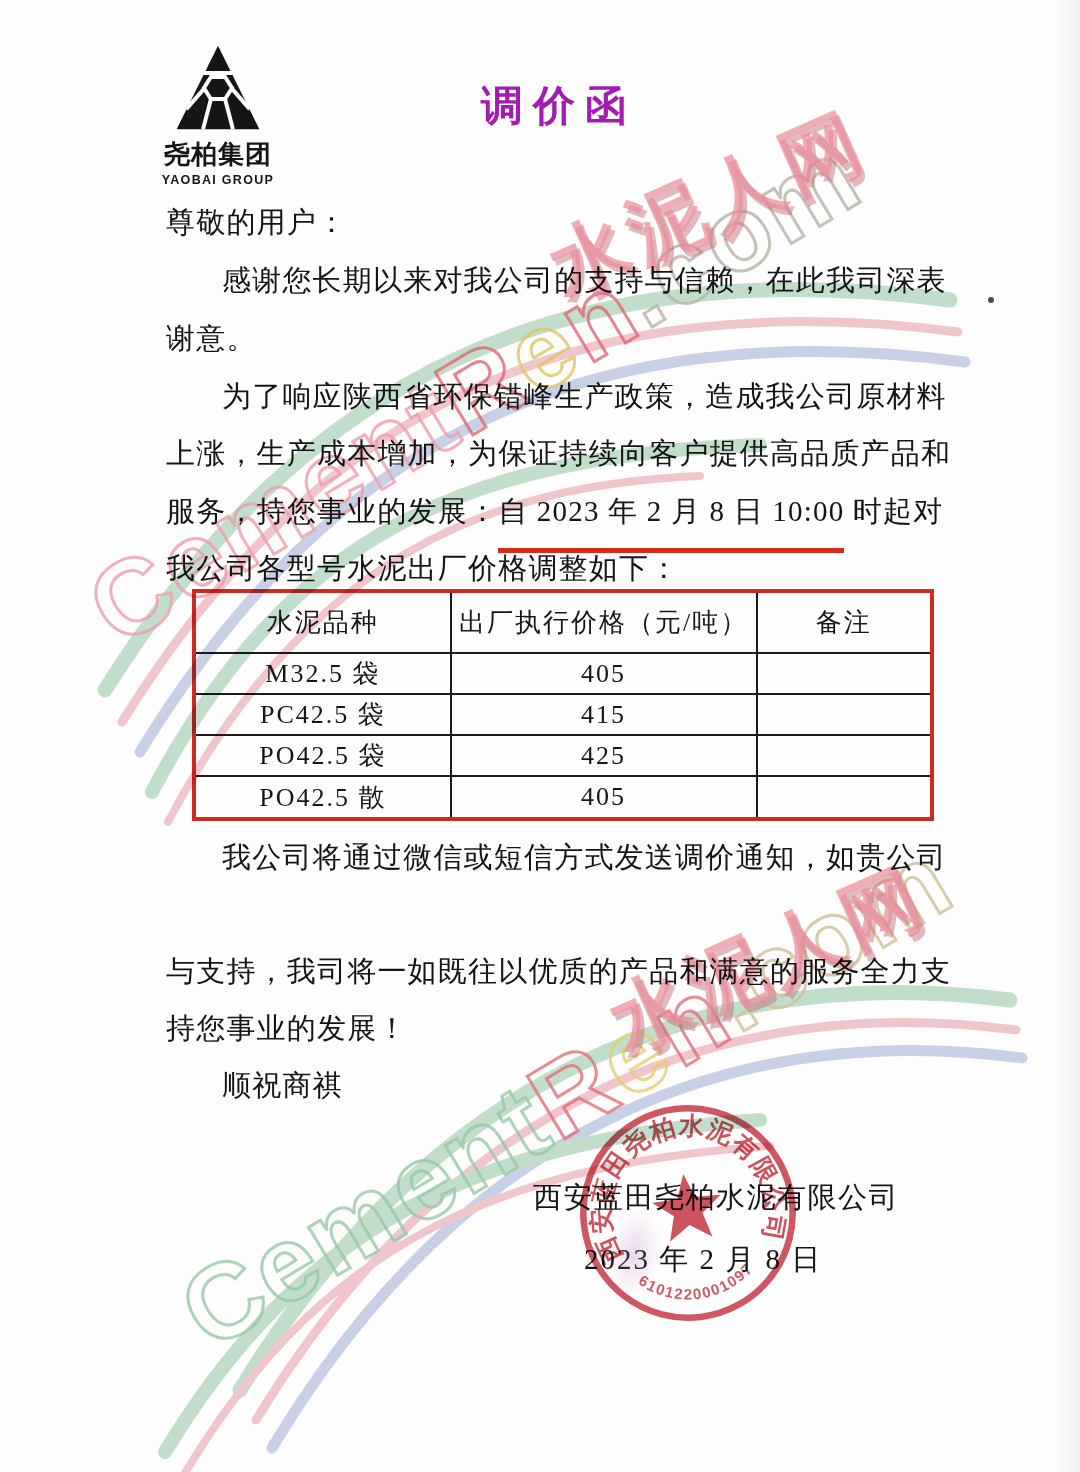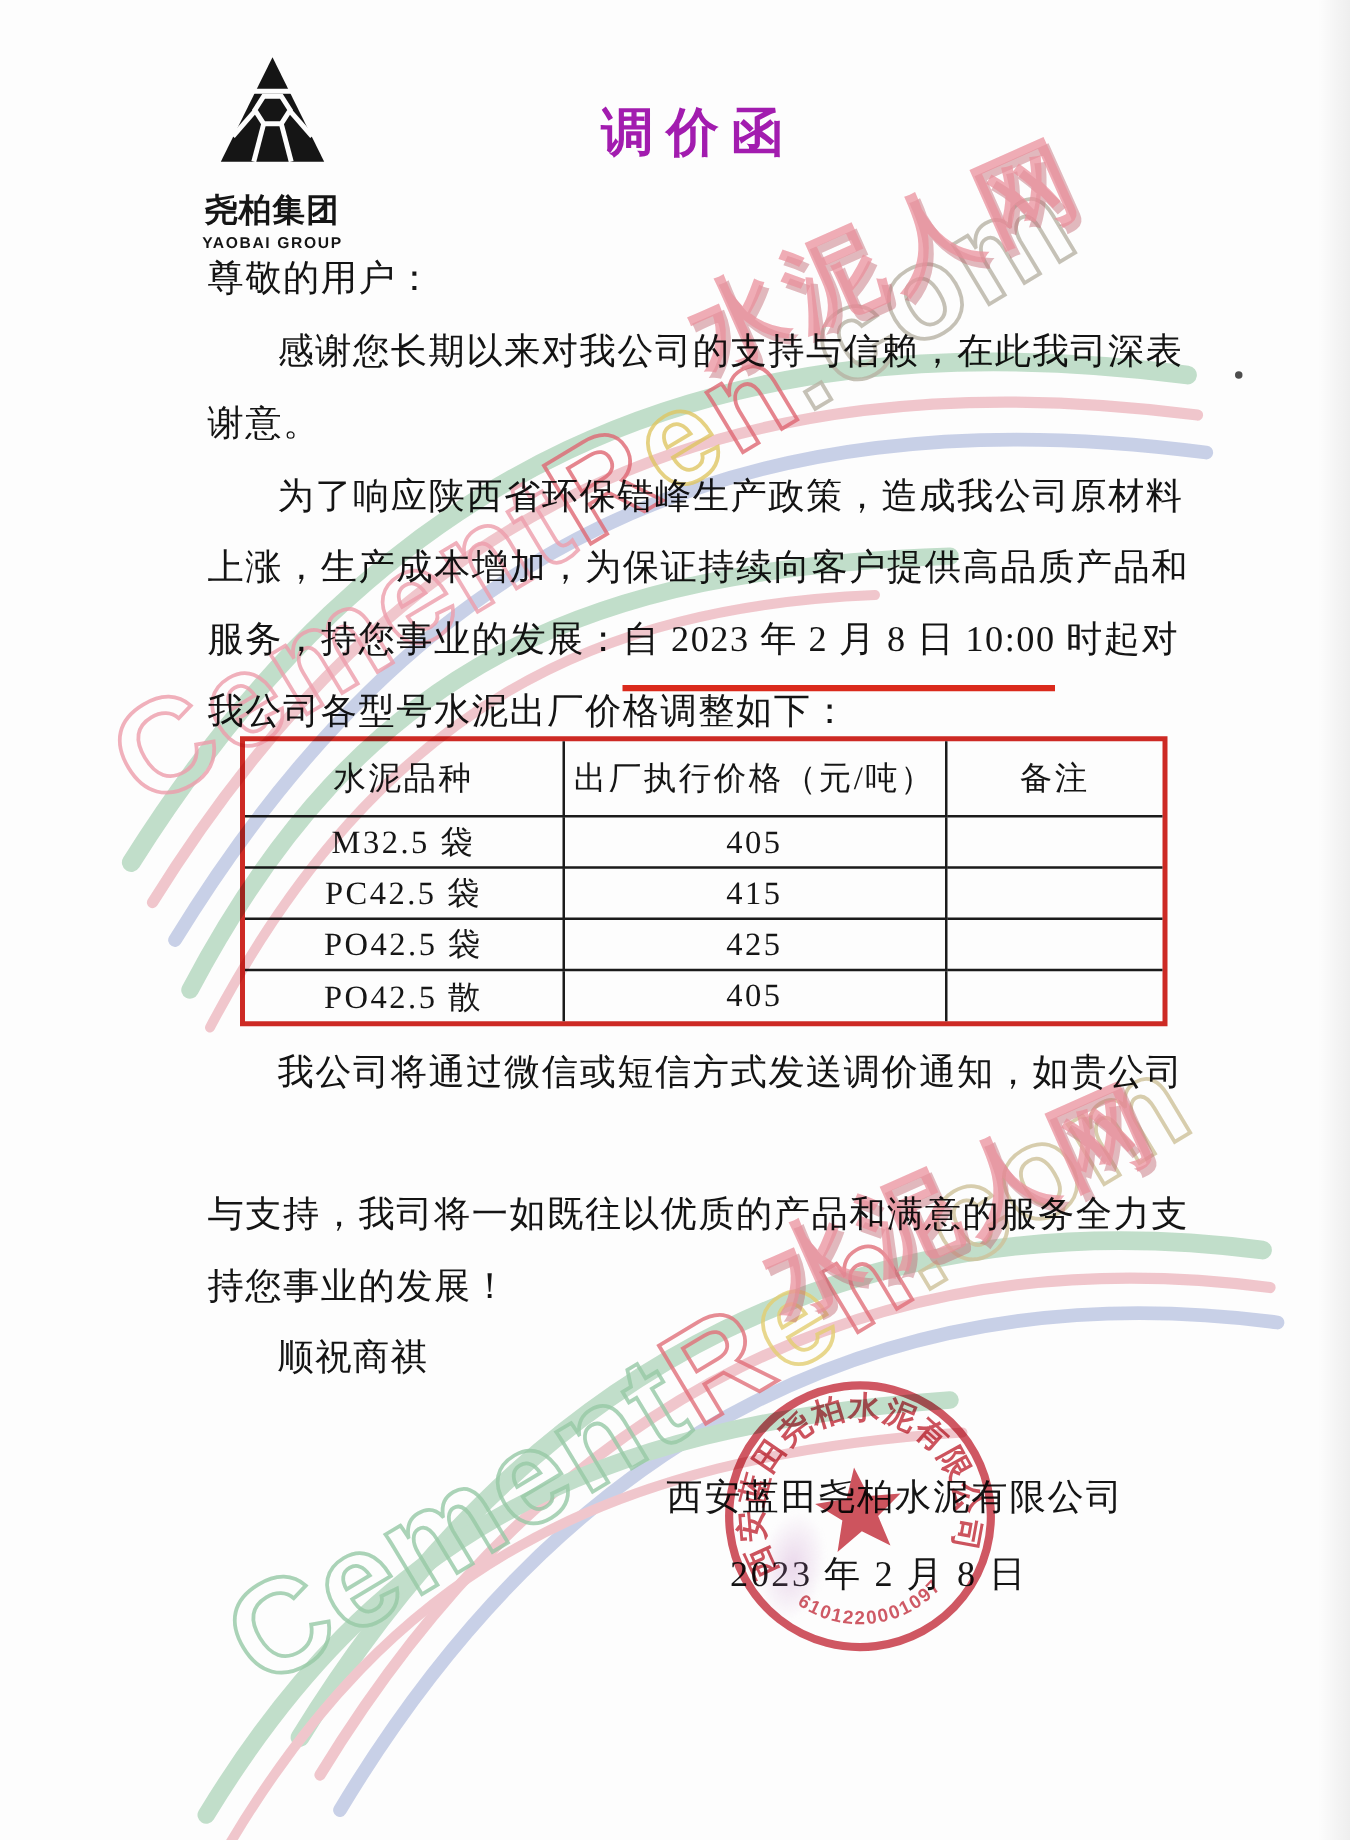--- a/index.html
+++ b/index.html
@@ -5,21 +5,21 @@
   html,body{margin:0;padding:0;background:#e9e9e9;}
   .page{
     position:relative;width:1080px;height:1472px;margin:0 auto;
     background:#fdfdfd;overflow:hidden;
     font-family:"Liberation Serif","DejaVu Serif",serif;color:#151515;
   }
   .edge-shade{position:absolute;top:0;right:0;width:26px;height:100%;
     background:linear-gradient(to right,rgba(0,0,0,0),rgba(0,0,0,0.06));}
   
   .logo{position:absolute;left:160px;top:44px;width:116px;text-align:center;}
-  .logo-cn{font-size:26px;font-weight:700;letter-spacing:1px;margin-top:14px;white-space:nowrap;}
+  .logo-cn{font-size:26px;font-weight:700;letter-spacing:1px;margin-top:1px;white-space:nowrap;}
   .logo-en{font-size:12.5px;font-weight:700;letter-spacing:1.3px;
     font-family:"Liberation Sans","DejaVu Sans",sans-serif;margin-top:1px;white-space:nowrap;}
   
   .doc-title{position:absolute;left:481px;top:78px;font-size:42px;font-weight:600;
     letter-spacing:10px;color:#a21caf;white-space:nowrap;}
   
   .bline{position:absolute;left:166px;width:790px;font-size:29px;letter-spacing:1.2px;
     color:#141414;white-space:nowrap;}
   .indent{padding-left:56px;}
   .u-red{display:inline-block;border-bottom:5px solid #da2a1c;padding-bottom:16px;}

